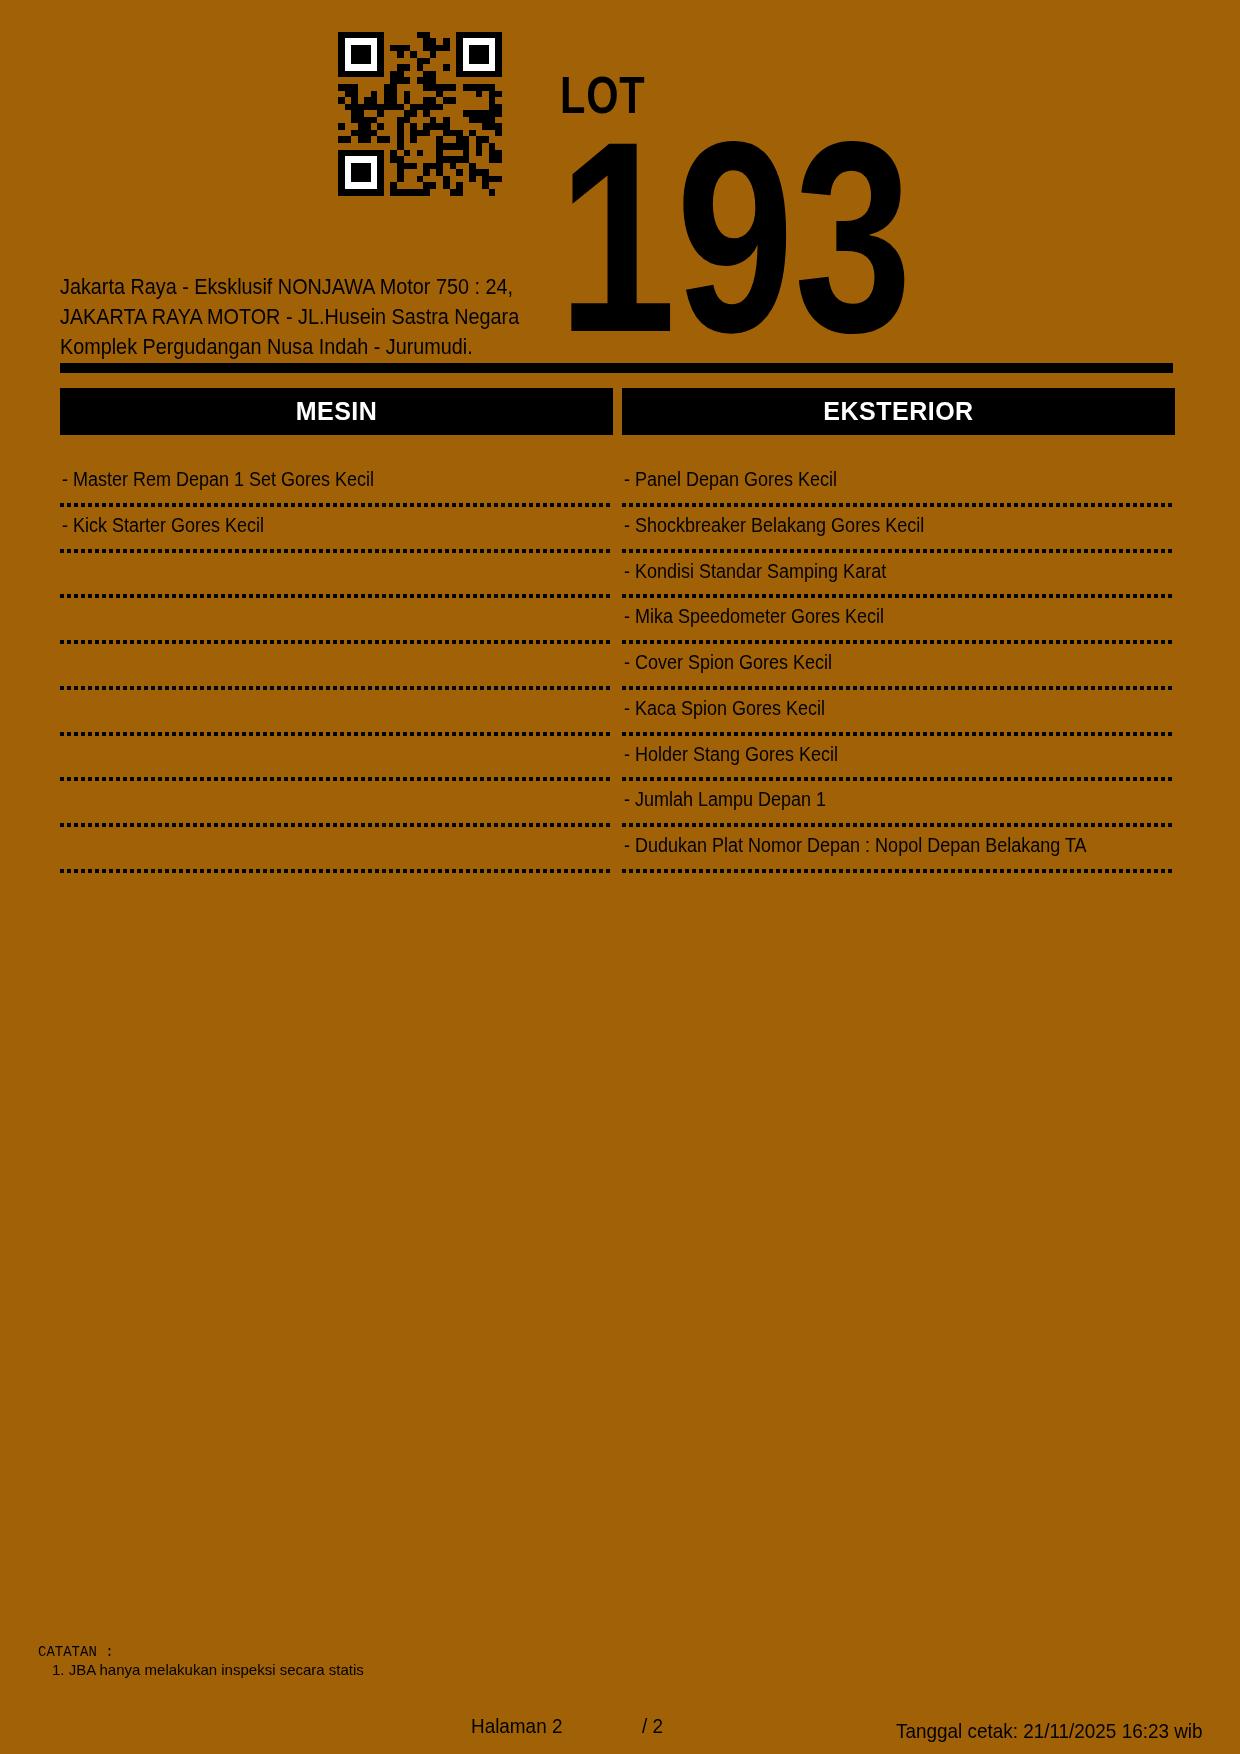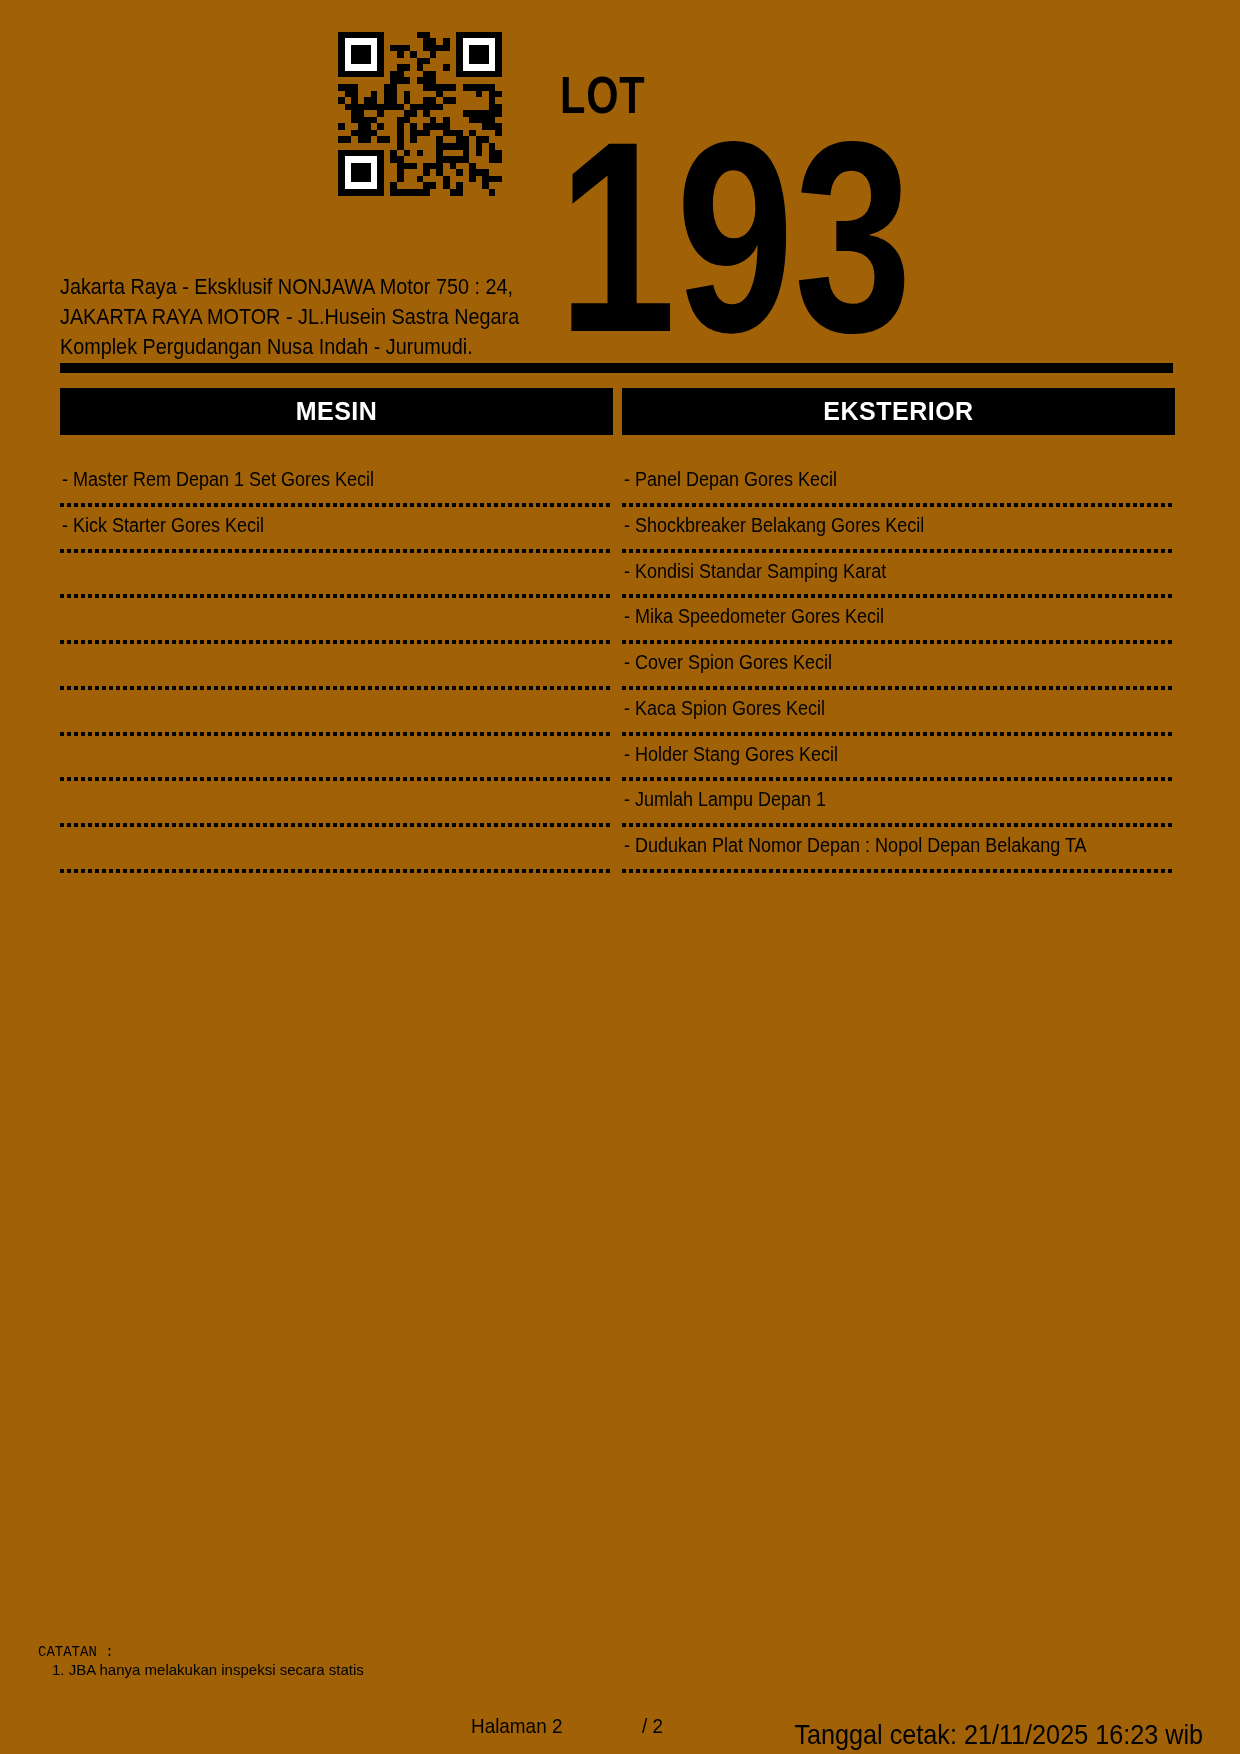--- a/index.html
+++ b/index.html
@@ -64,21 +64,21 @@
     position: absolute; left: 0; right: 0; bottom: 0; height: 4px;
     background: repeating-linear-gradient(90deg, #000 0 4px, transparent 4px 7px);
   }
 
   
   .catatan { left: 38px; top: 1644px; }
   .catatan .title { font-size: 14px; line-height: 17px; font-family: Liberation Mono, monospace; }
   .catatan .note { display: block; font-size: 15px; line-height: 18px; margin-left: 14px; white-space: nowrap; }
   .halaman { left: 471px; top: 1714px; font-size: 21px; }
   .page-total { left: 642px; top: 1714px; font-size: 21px; }
-  .tanggal { right: 37px; top: 1719px; font-size: 28px; }
+  .tanggal { right: 37px; top: 1719px; font-size: 21px; }
   .cond-r { display: inline-block; transform: scaleX(0.9); transform-origin: 100% 0; white-space: nowrap; }
 </style>
 </head>
 <body>
 
 <div class="page">
 
   <div class="abs qr">
     <svg xmlns="http://www.w3.org/2000/svg" viewBox="0 0 25 25">
         <rect x="12" y="0" width="1" height="1"></rect>

